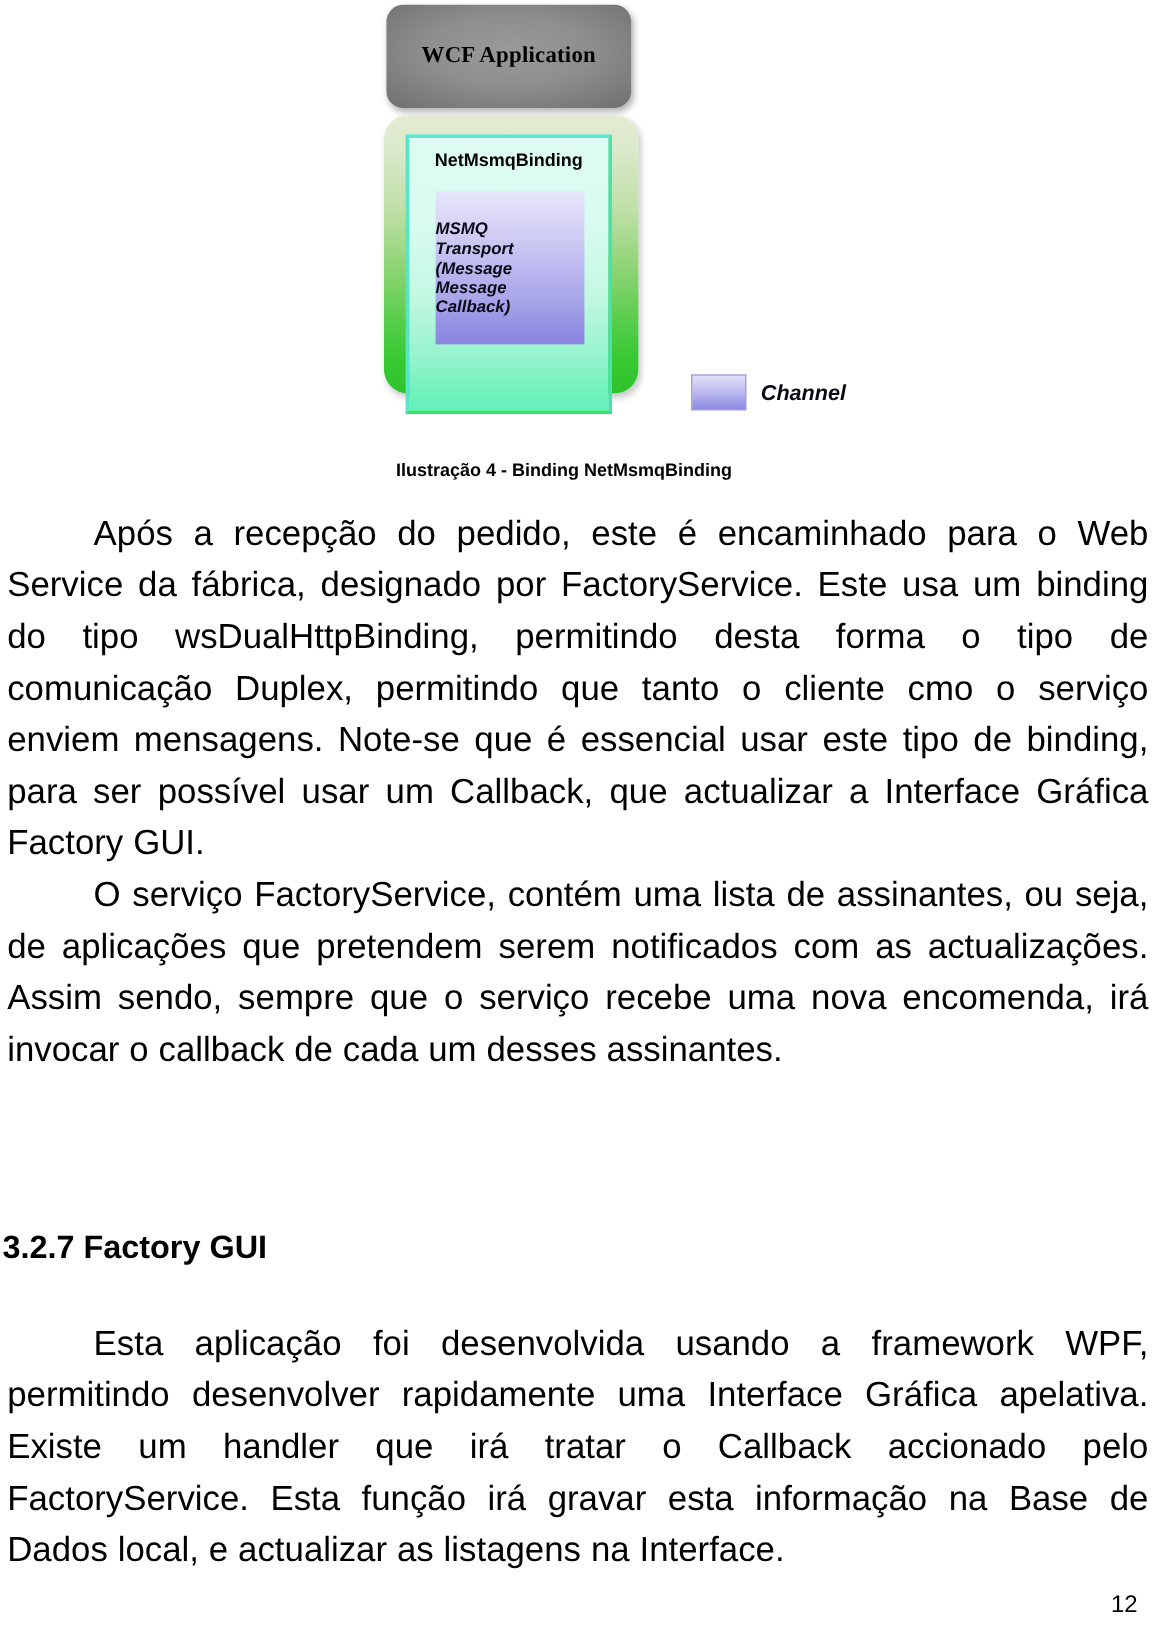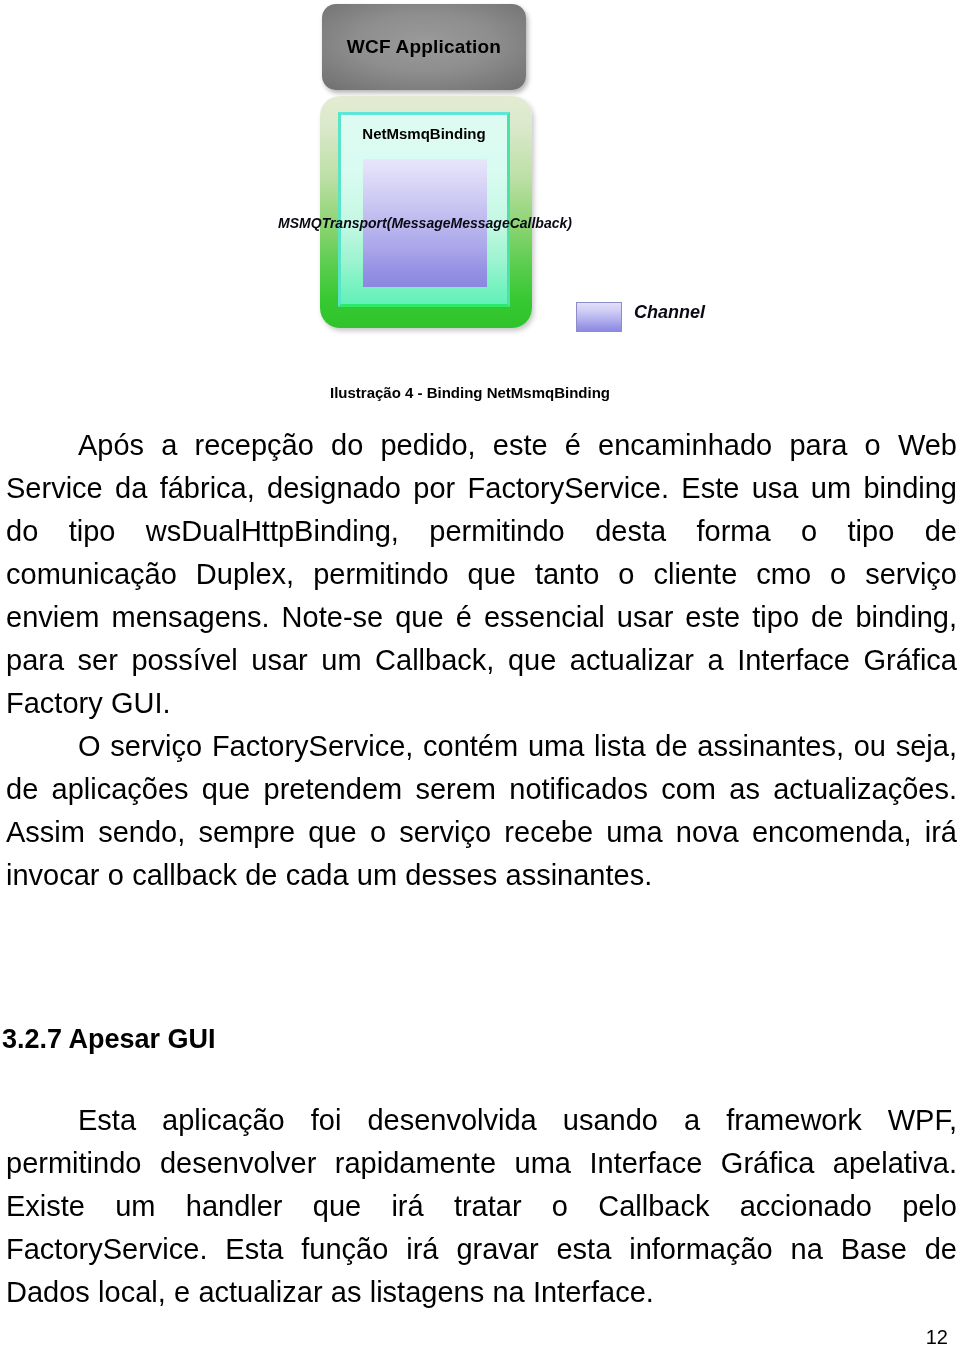--- a/index.html
+++ b/index.html
@@ -36,20 +36,21 @@
       radial-gradient(ellipse 120% 120% at 50% 45%,
         #9a9a9a 0%,
         #8e8e8e 28%,
         #6f6f6f 62%,
         #4f4f4f 88%,
         #3f3f3f 100%);
     box-shadow: 2px 3px 5px rgba(0,0,0,0.30);
     display: flex;
     align-items: center;
     justify-content: center;
+    font-family: Liberation Serif, serif;
   }
   .wcf-box-label {
     font-size: 19px;
     font-weight: bold;
     color: #000000;
     letter-spacing: 0.2px;
   }
 
   .binding-outer {
     position: absolute;
@@ -66,21 +67,21 @@
       #57cd4c 74%,
       #37c832 88%,
       #2fc42b 100%);
     box-shadow: 2px 3px 5px rgba(0,0,0,0.22);
   }
   .binding-inner {
     position: absolute;
     left: 18px;
     top: 16px;
     width: 172px;
-    height: 195px;
+    height: 233px;
     box-sizing: border-box;
     border: 3px solid #5fe6d8;
     border-bottom-color: #2ee86a;
     border-left-color: #59e4c8;
     border-right-color: #4ae2a8;
     background: linear-gradient(to bottom,
       #defbf2 0%,
       #d9fbf1 30%,
       #c3f8e2 58%,
       #9af4cf 78%,
@@ -104,39 +105,40 @@
     width: 124px;
     height: 128px;
     background: linear-gradient(to bottom,
       #e8e6fb 0%,
       #d6d3f6 22%,
       #c0bcf0 46%,
       #a9a6ea 70%,
       #9490e3 88%,
       #8b87e0 100%);
     display: flex;
-    flex-direction: row;
-    align-items: center;
+    flex-direction: column;
+    align-items: flex-start;
     justify-content: center;
   }
   .msmq-line {
     font-size: 14px;
     font-weight: bold;
     font-style: italic;
     line-height: 1.16;
     color: #0a0a14;
     text-align: center;
     white-space: nowrap;
   }
 
   .legend {
     position: absolute;
     left: 576px;
-    top: 302px;
+    top: 312px;
     display: flex;
+    align-items: center;
     gap: 12px;
   }
   .legend-swatch {
     width: 46px;
     height: 30px;
     box-sizing: border-box;
     border: 1px solid #8e8bc9;
     background: linear-gradient(to bottom,
       #e2e0fa 0%,
       #cfcdf4 28%,
@@ -230,20 +232,20 @@
 
   <div class="figure-caption">Ilustração 4 - Binding NetMsmqBinding</div>
 </div>
 
 <div id="content">
   <p class="para">Após a recepção do pedido, este é encaminhado para o Web Service da fábrica, designado por FactoryService. Este usa um binding do tipo wsDualHttpBinding, permitindo desta forma o tipo de comunicação Duplex, permitindo que tanto o cliente cmo o serviço enviem mensagens. Note-se que é essencial usar este tipo de binding, para ser possível usar um Callback, que actualizar a Interface Gráfica Factory GUI.</p>
   <p class="para">O serviço FactoryService, contém uma lista de assinantes, ou seja, de aplicações que pretendem serem notificados com as actualizações. Assim sendo, sempre que o serviço recebe uma nova encomenda, irá invocar o callback de cada um desses assinantes.</p>
 
   <div class="spacer-before-heading"></div>
 
-  <h2 class="section-heading">3.2.7 Apesar GUI</h2>
+  <h2 class="section-heading">3.2.7 Factory GUI</h2>
 
   <div class="spacer-after-heading"></div>
 
   <p class="para">Esta aplicação foi desenvolvida usando a framework WPF, permitindo desenvolver rapidamente uma Interface Gráfica apelativa. Existe um handler que irá tratar o Callback accionado pelo FactoryService. Esta função irá gravar esta informação na Base de Dados local, e actualizar as listagens na Interface.</p>
 </div>
 
 <div class="page-number">12</div>
 
 </body></html>

